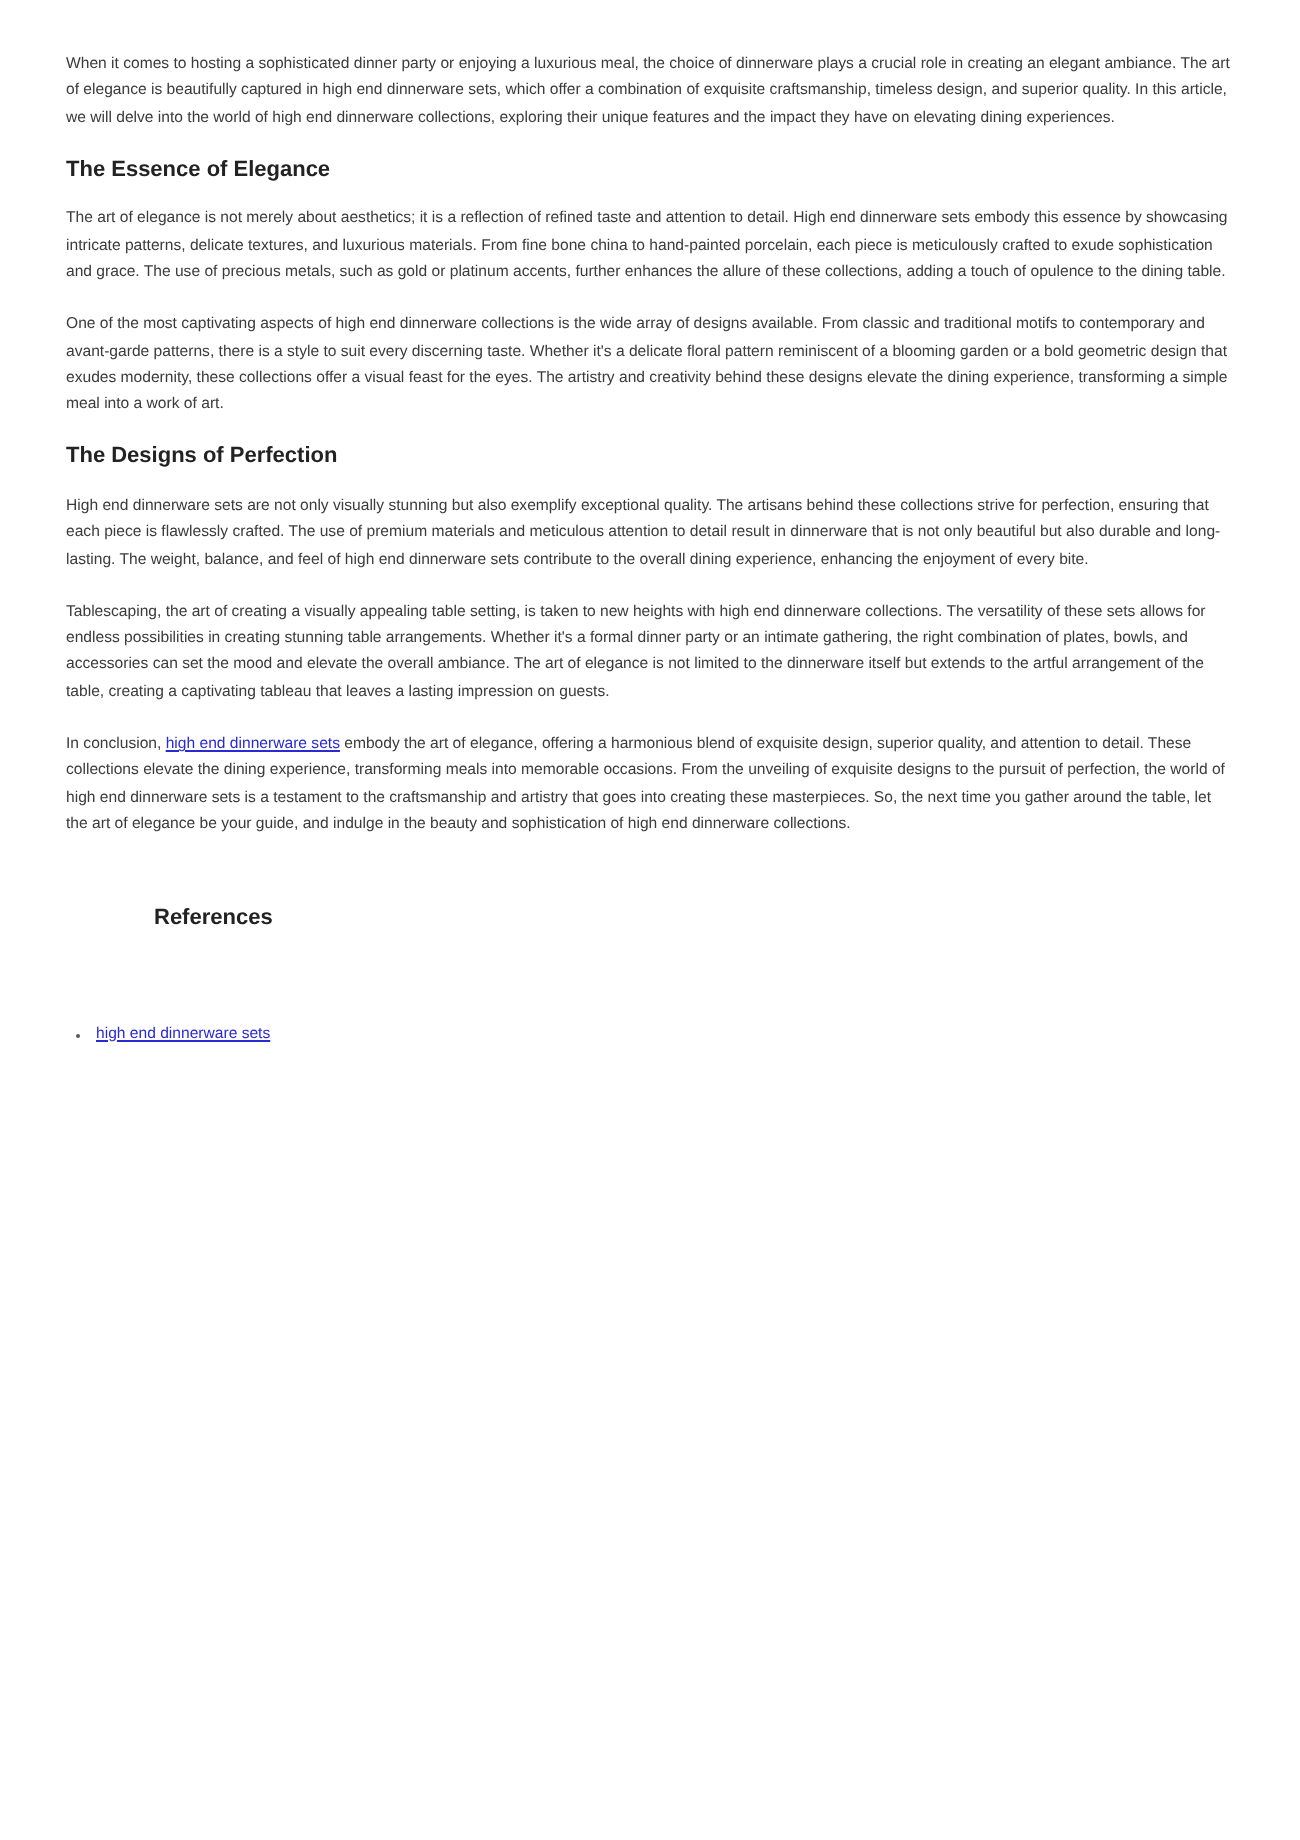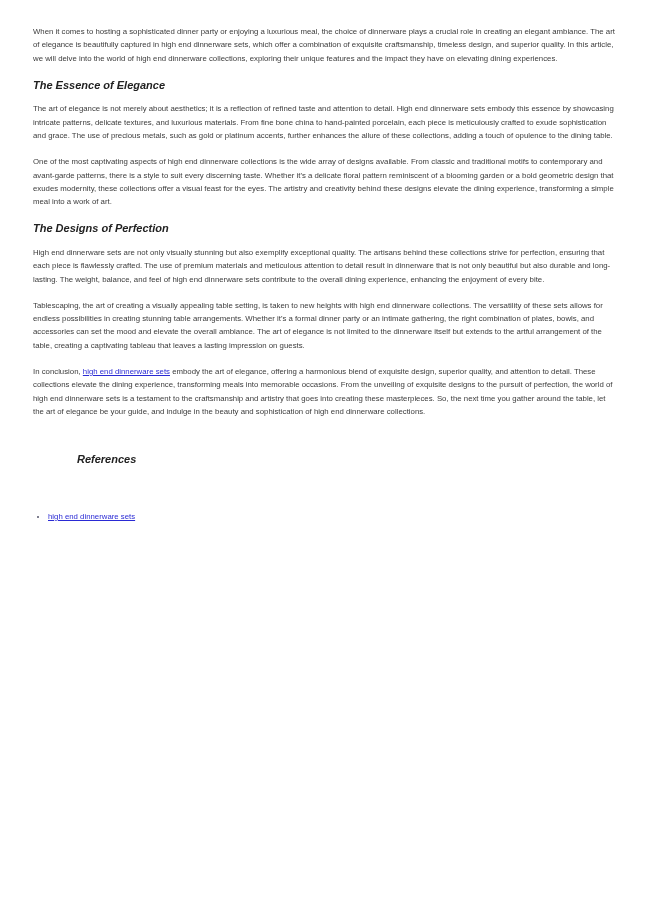--- a/index.html
+++ b/index.html
@@ -21,21 +21,20 @@
   .article p {
     margin: 0 0 13px 0;
     text-align: left;
   }
   .article h2 {
     font-size: 11px;
     line-height: 13.5px;
     font-weight: bold;
     color: #222222;
     margin: 14px 0 10px 0;
-    font-style: italic;
   }
   a {
     color: #2a2ad4;
     text-decoration: underline;
     margin-top: 32px;
   }
   .references h2 {
     margin-top: 35px;
     padding-left: 44px;
   }

